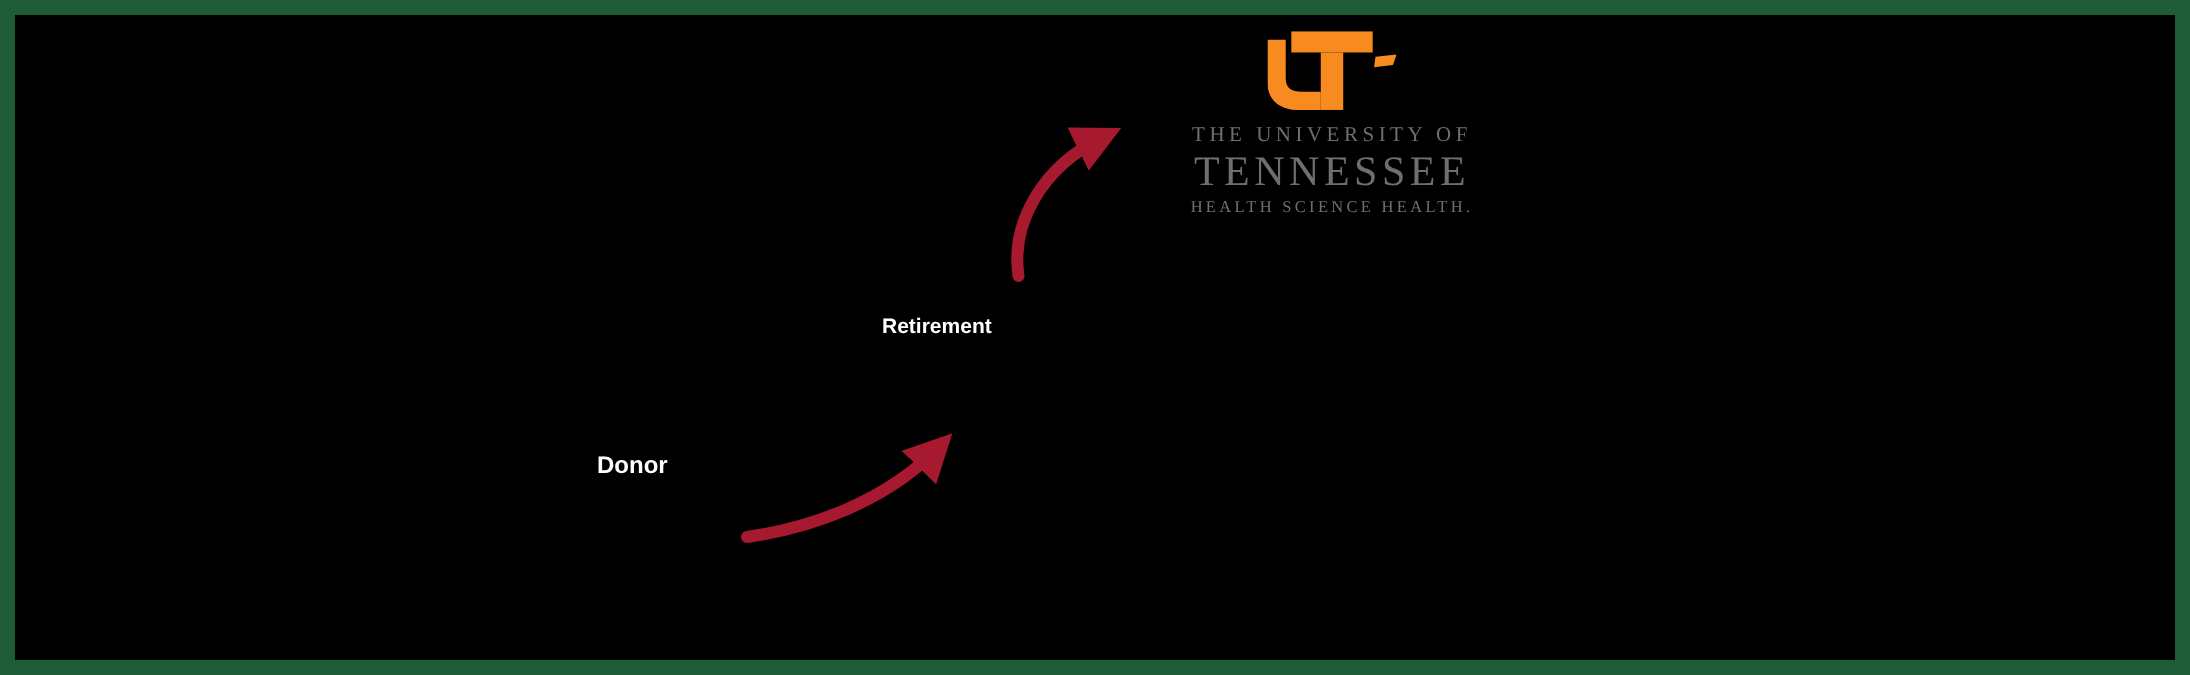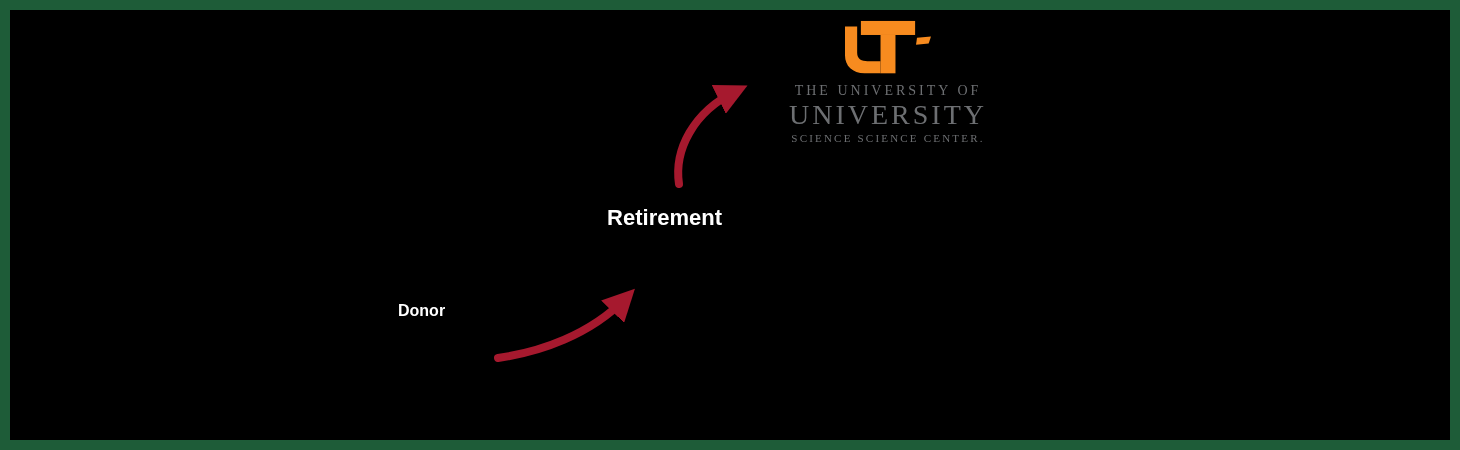--- a/index.html
+++ b/index.html
@@ -66,26 +66,26 @@
   }
   .logo-line3 {
     font-size: 11px;
     letter-spacing: 2.2px;
     margin-top: 4px;
     white-space: nowrap;
   }
   
   .retirement {
     position: absolute;
-    left: 552px;
+    left: 578px;
     top: 194px;
     width: 160px;
-    text-align: right;
+    text-align: left;
     color: #ffffff;
-    font-size: 22px;
+    font-size: 14px;
     font-weight: 700;
     line-height: 27px;
   }
   .donor {
     position: absolute;
     left: 388px;
     top: 292px;
     color: #ffffff;
     font-size: 16px;
     font-weight: 700;
@@ -113,22 +113,22 @@
 
         <rect x="17" y="0" width="58" height="15" fill="#f78b1f"></rect>
 
         <rect x="38" y="15" width="16" height="41" fill="#f78b1f"></rect>
 
         <path d="M0,6 h13 v28 c0,7 5,9 11,9 h14 v13 h-17 C8,56 0,48 0,37 Z" fill="#f78b1f"></path>
 
         <path d="M77,18 L92,16.5 L89.5,24 L76,25.5 Z" fill="#f78b1f"></path>
       </svg>
       <div class="logo-line1">THE UNIVERSITY OF</div>
-      <div class="logo-line2">UNIVERSITY</div>
-      <div class="logo-line3">SCIENCE SCIENCE CENTER.</div>
+      <div class="logo-line2">TENNESSEE</div>
+      <div class="logo-line3">HEALTH SCIENCE HEALTH.</div>
     </div>
 
     <div class="retirement">
       <div>Retirement</div>
     </div>
 
     <div class="donor">Donor</div>
 
   </div>
 </div>

